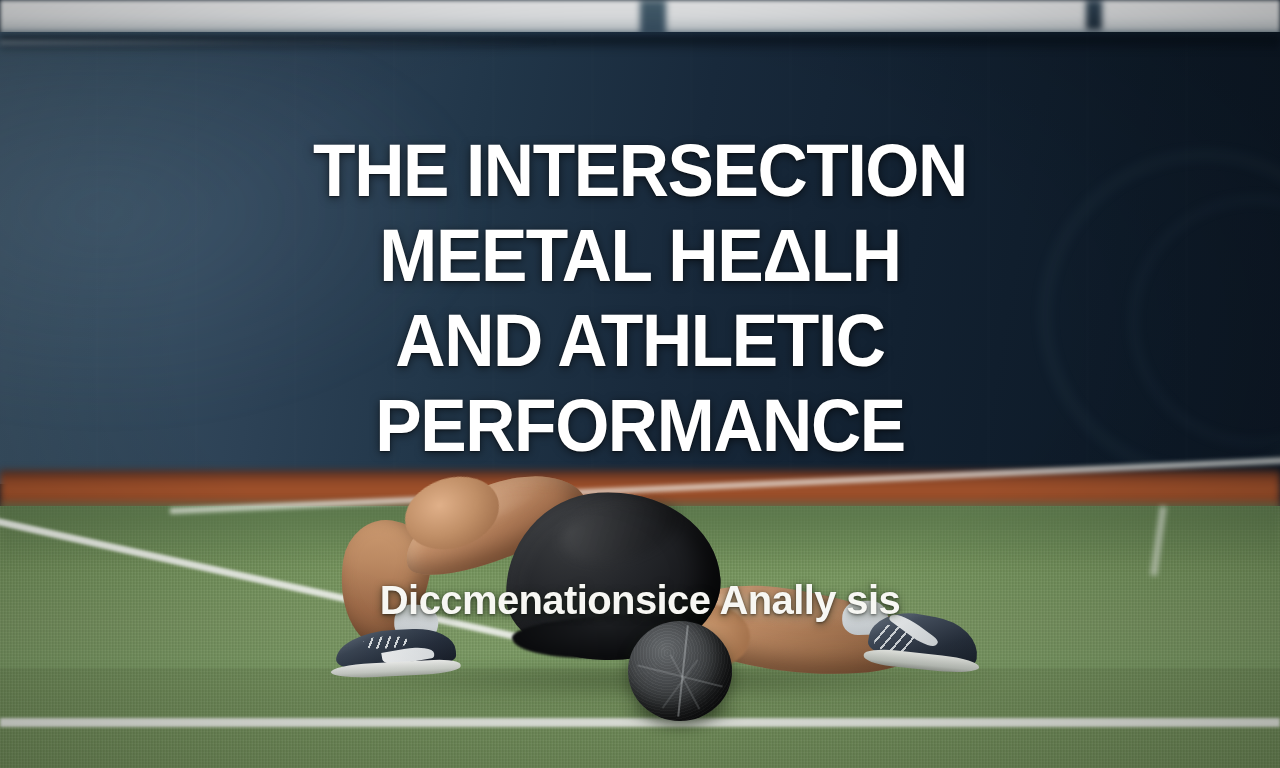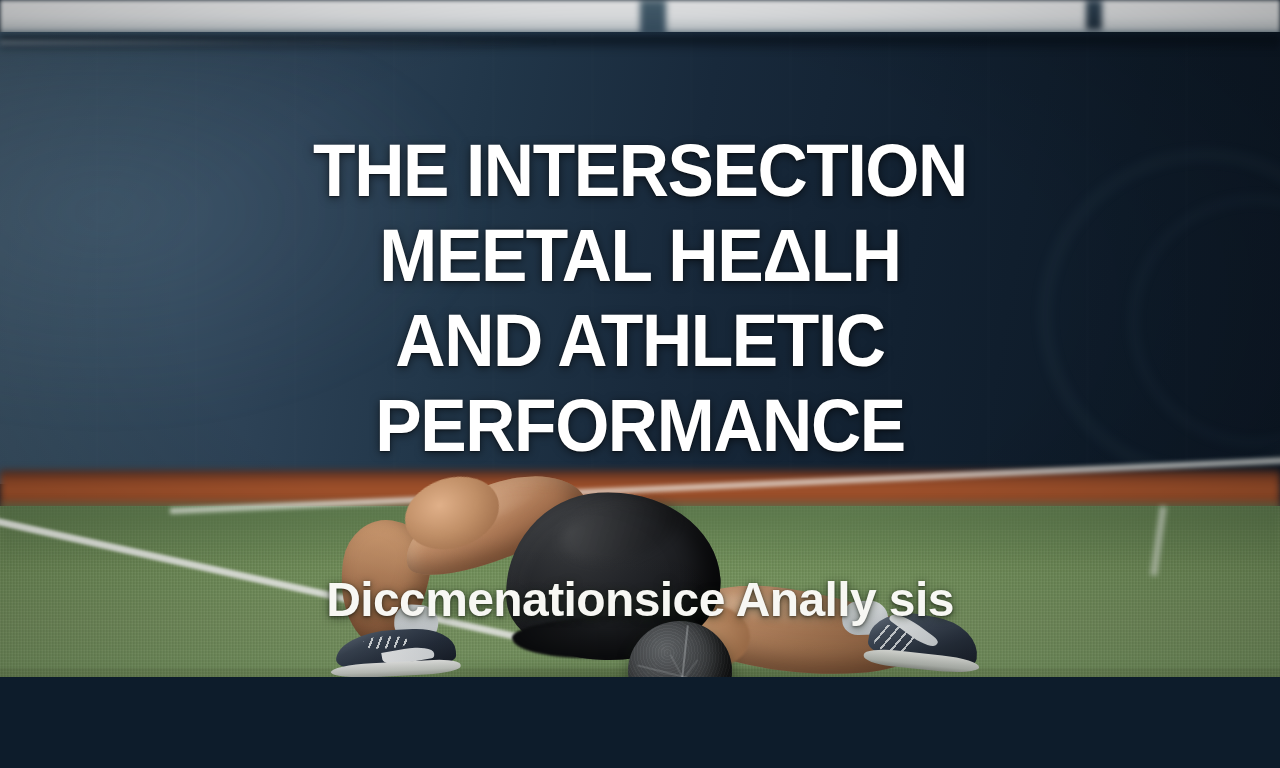--- a/index.html
+++ b/index.html
@@ -6,21 +6,21 @@
   * { margin:0; padding:0; box-sizing:border-box; }
   html, body {
     width:1280px; height:768px;
     background:#0d1c2b;
     font-family:"Liberation Sans", sans-serif;
     overflow:hidden;
   }
 
   #stage {
     position:relative;
-    width:1280px; height:677px;
+    width:1280px; height:768px;
     overflow:hidden;
   }
 
   
   .photo { position:absolute; left:0; width:1280px; }
 
   
   .ceiling {
     top:0; height:40px;
     background:linear-gradient(180deg,#e8e9ea 0%,#dcdee0 42%,#c2c7ca 68%,#6d7f8c 88%,#24394b 100%);
@@ -343,21 +343,21 @@
   }
   #headline .hl { display:block; white-space:nowrap; }
 
   #subtitle {
     position:absolute;
     top:578px; left:0; width:100%;
     text-align:center;
     color:#f7f7f3;
     font-family:"Liberation Sans", sans-serif;
     font-weight:700;
-    font-size:48px;
+    font-size:40px;
     line-height:44px;
     letter-spacing:-.6px;
     text-shadow:0 2px 9px rgba(20,30,14,.62), 0 1px 3px rgba(0,0,0,.5);
   }
 </style>
 </head>
 <body>
 
 <div id="stage">
 

